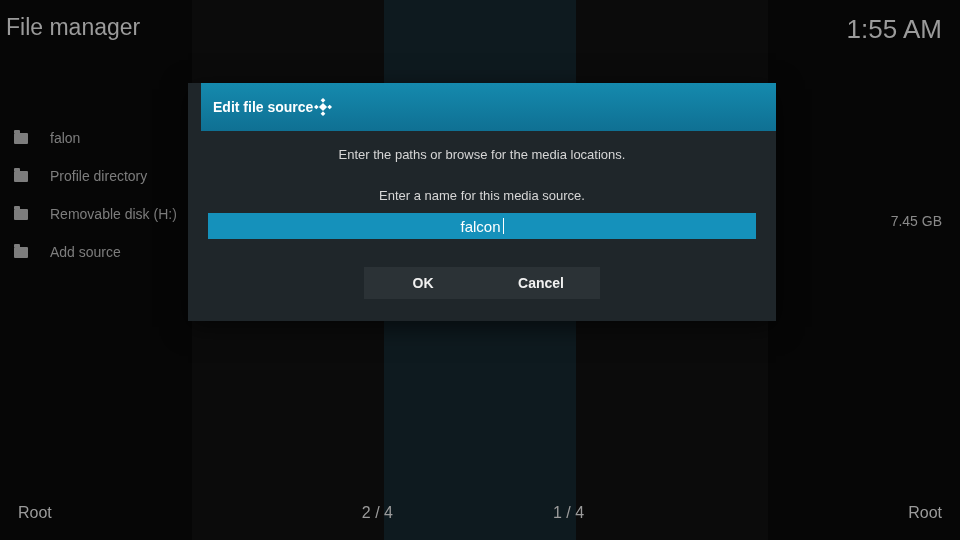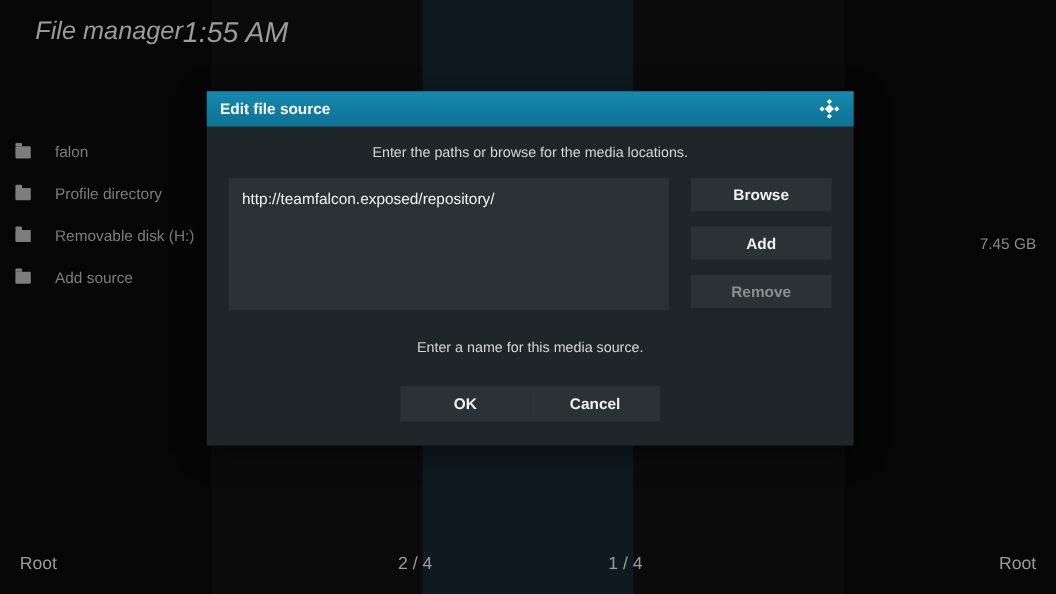--- a/index.html
+++ b/index.html
@@ -22,26 +22,25 @@
       display: flex;
       z-index: 0;
     }
     .bg-band { flex: 1; }
     .bg-band.dim { background: #060606; }
     .bg-band.mid { background: #0b0b0b; }
     .bg-band.accent { background: #0e1a1f; }
     .header {
       position: absolute;
       top: 14px;
-      left: 32px;
+      left: 6px;
       right: 18px;
       display: flex;
-      justify-content: flex-start;
-      z-index: 1;
-      font-style: italic;
+      justify-content: space-between;
+      z-index: 1;
     }
     .header-title {
       font-size: 23px;
       color: #9b9b9b;
       font-weight: 400;
     }
     .header-clock {
       font-size: 26px;
       color: #9b9b9b;
       font-weight: 300;
@@ -106,25 +105,25 @@
       top: 83px;
       left: 188px;
       width: 588px;
       background: #1f262a;
       z-index: 10;
       box-shadow: 0 6px 24px rgba(0,0,0,.6);
     }
     .dialog-titlebar {
       background: #0f7a9e;
       background: linear-gradient(#158aae, #0f7093);
-      height: 32px;
-      display: flex;
-      align-items: center;
-      justify-content: space-between;
+      height: 48px;
+      display: flex;
+      align-items: center;
       padding: 0 12px;
+      margin-left: 13px;
     }
     .dialog-title {
       font-size: 14px;
       font-weight: 700;
       color: #fff;
     }
     .kodi-logo svg { display: block; }
     .dialog-body {
       padding: 16px 20px 22px 20px;
     }
@@ -267,29 +266,23 @@
           <rect x="2" y="10" width="4" height="4" transform="rotate(45 4 12)"></rect>
           <rect x="18" y="10" width="4" height="4" transform="rotate(45 20 12)"></rect>
           <rect x="10" y="18" width="4" height="4" transform="rotate(45 12 20)"></rect>
           <rect x="8.5" y="8.5" width="7" height="7" transform="rotate(45 12 12)"></rect>
         </g>
       </svg>
     </div>
   </div>
   <div class="dialog-body">
     <div class="instruction">Enter the paths or browse for the media locations.</div>
-    <div class="paths-row">
-      <div class="path-box">
-        <span>http://teamfalcon.exposed/repository/</span>
-      </div>
-      <div class="side-buttons">
-        <div class="kbtn">Browse</div>
-        <div class="kbtn">Add</div>
-        <div class="kbtn disabled">Remove</div>
-      </div>
+    <div class="name-label">Enter a name for this media source.</div>
+    <div class="name-input">
+      <span>falcon</span>
+        <span class="cursor"></span>
     </div>
-    <div class="name-label">Enter a name for this media source.</div>
     <div class="bottom-buttons">
       <div class="bbtn">OK</div>
       <div class="bbtn">Cancel</div>
     </div>
   </div>
 </div>
 
 </body></html>

